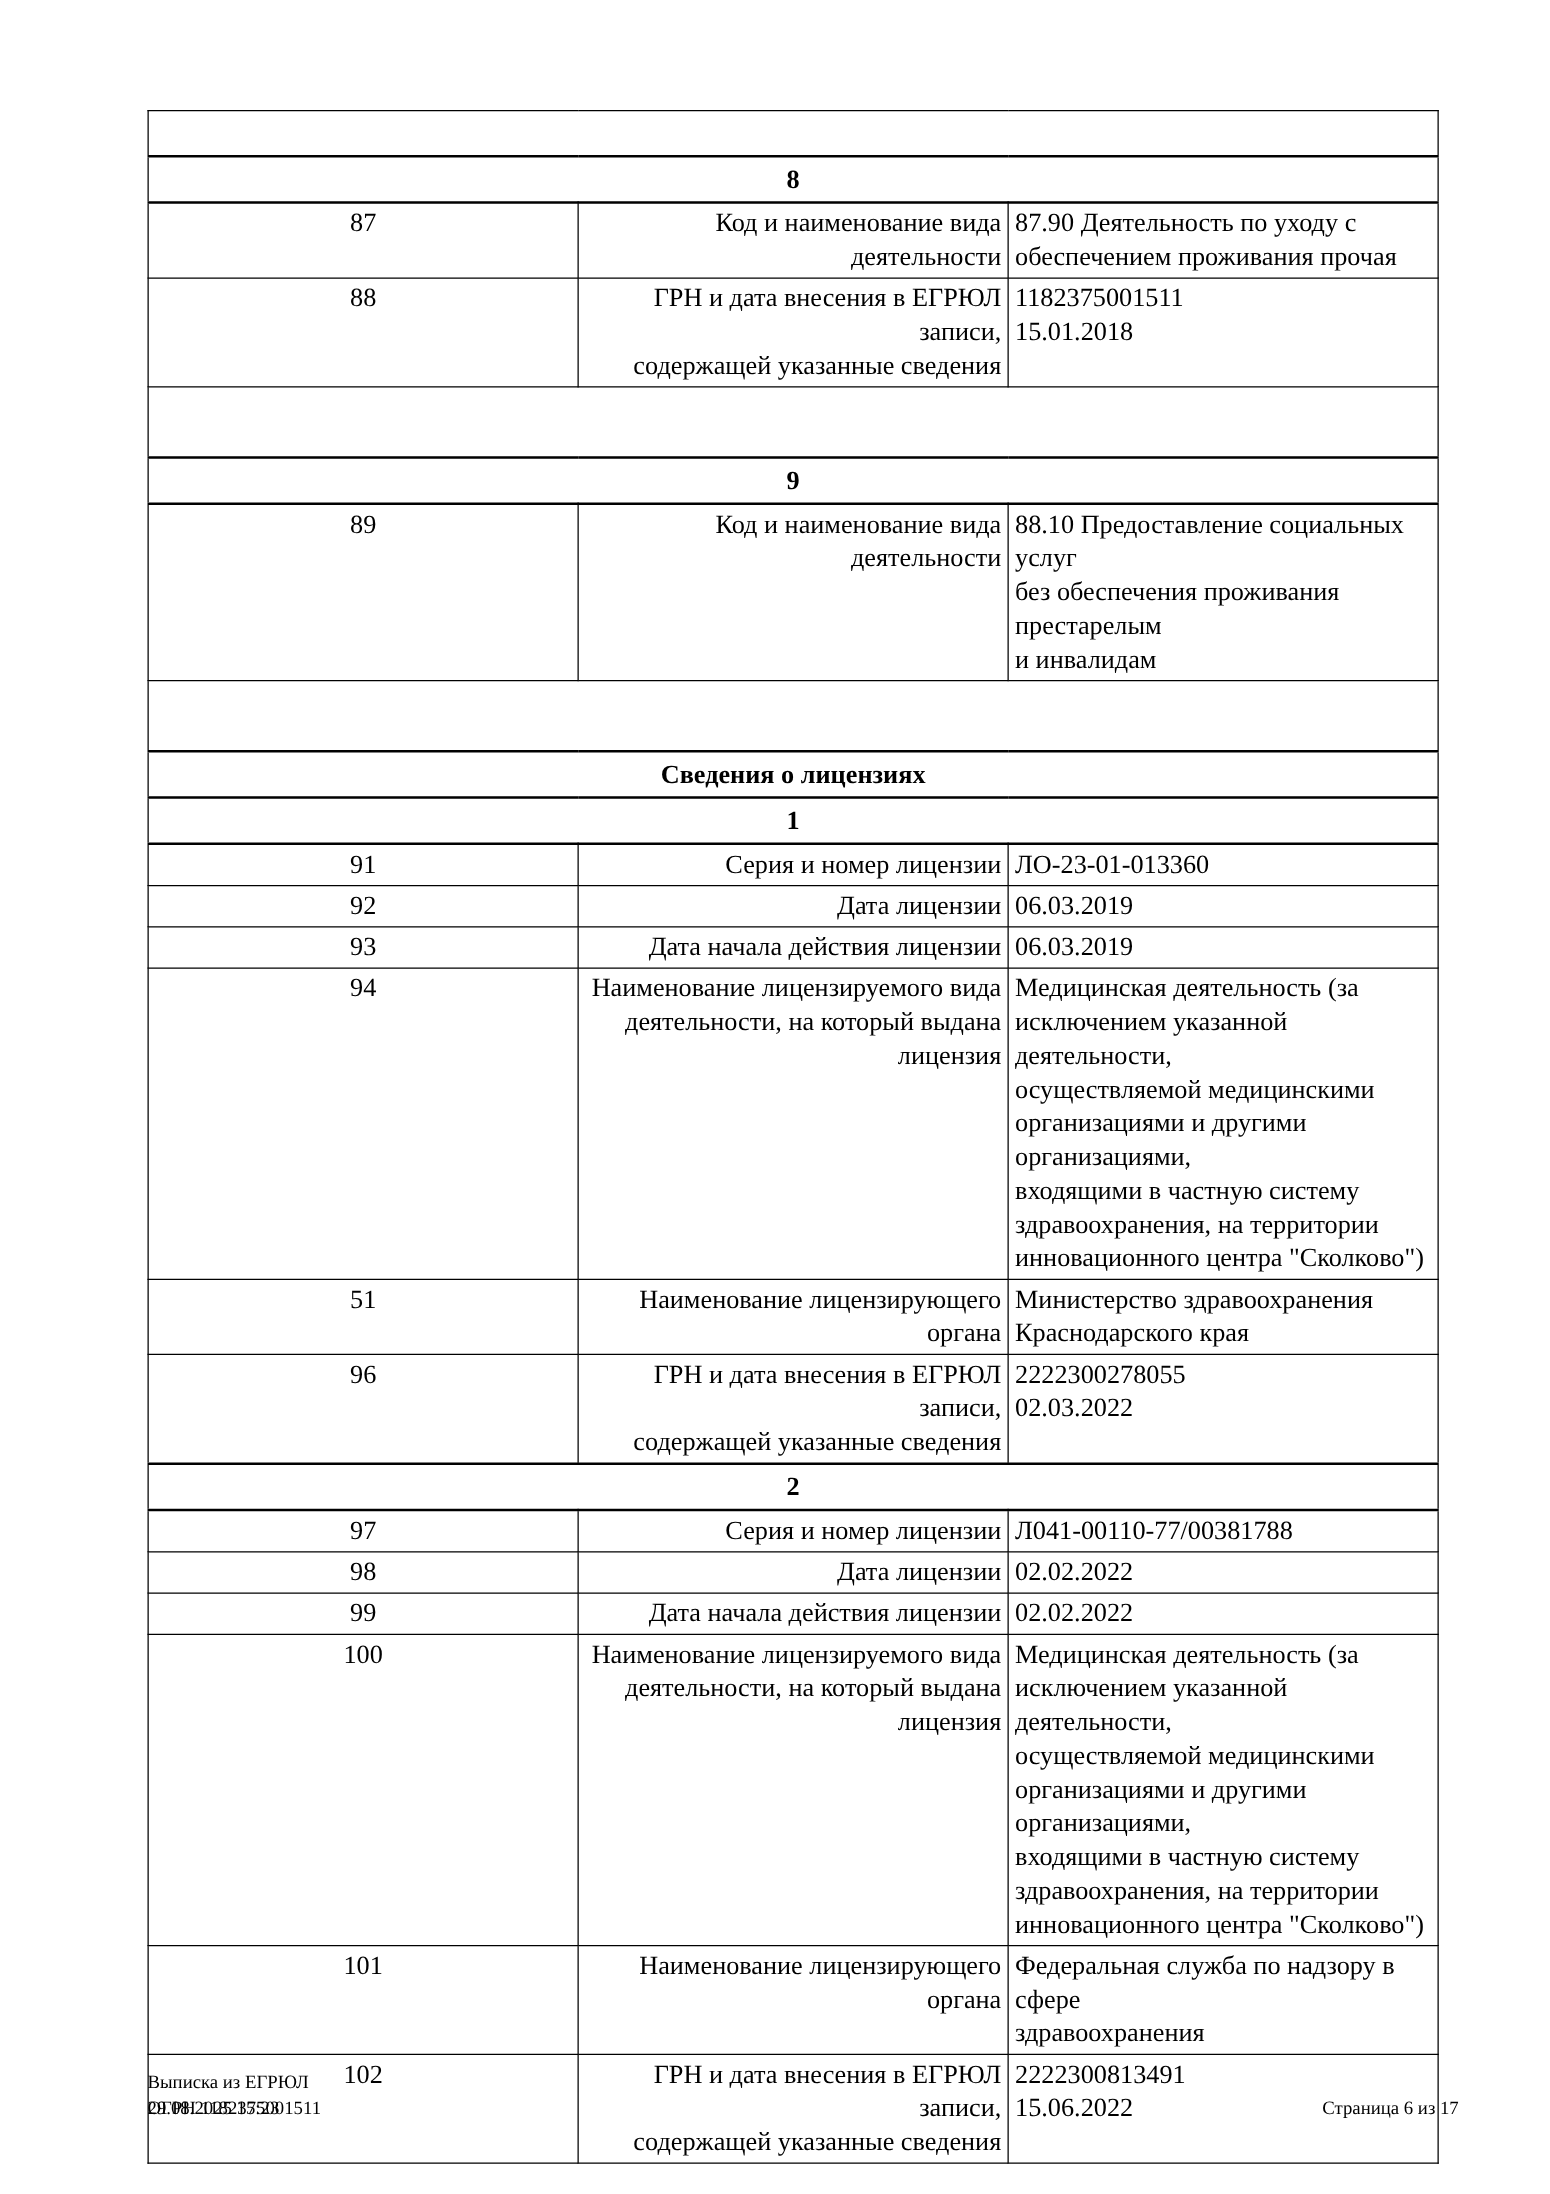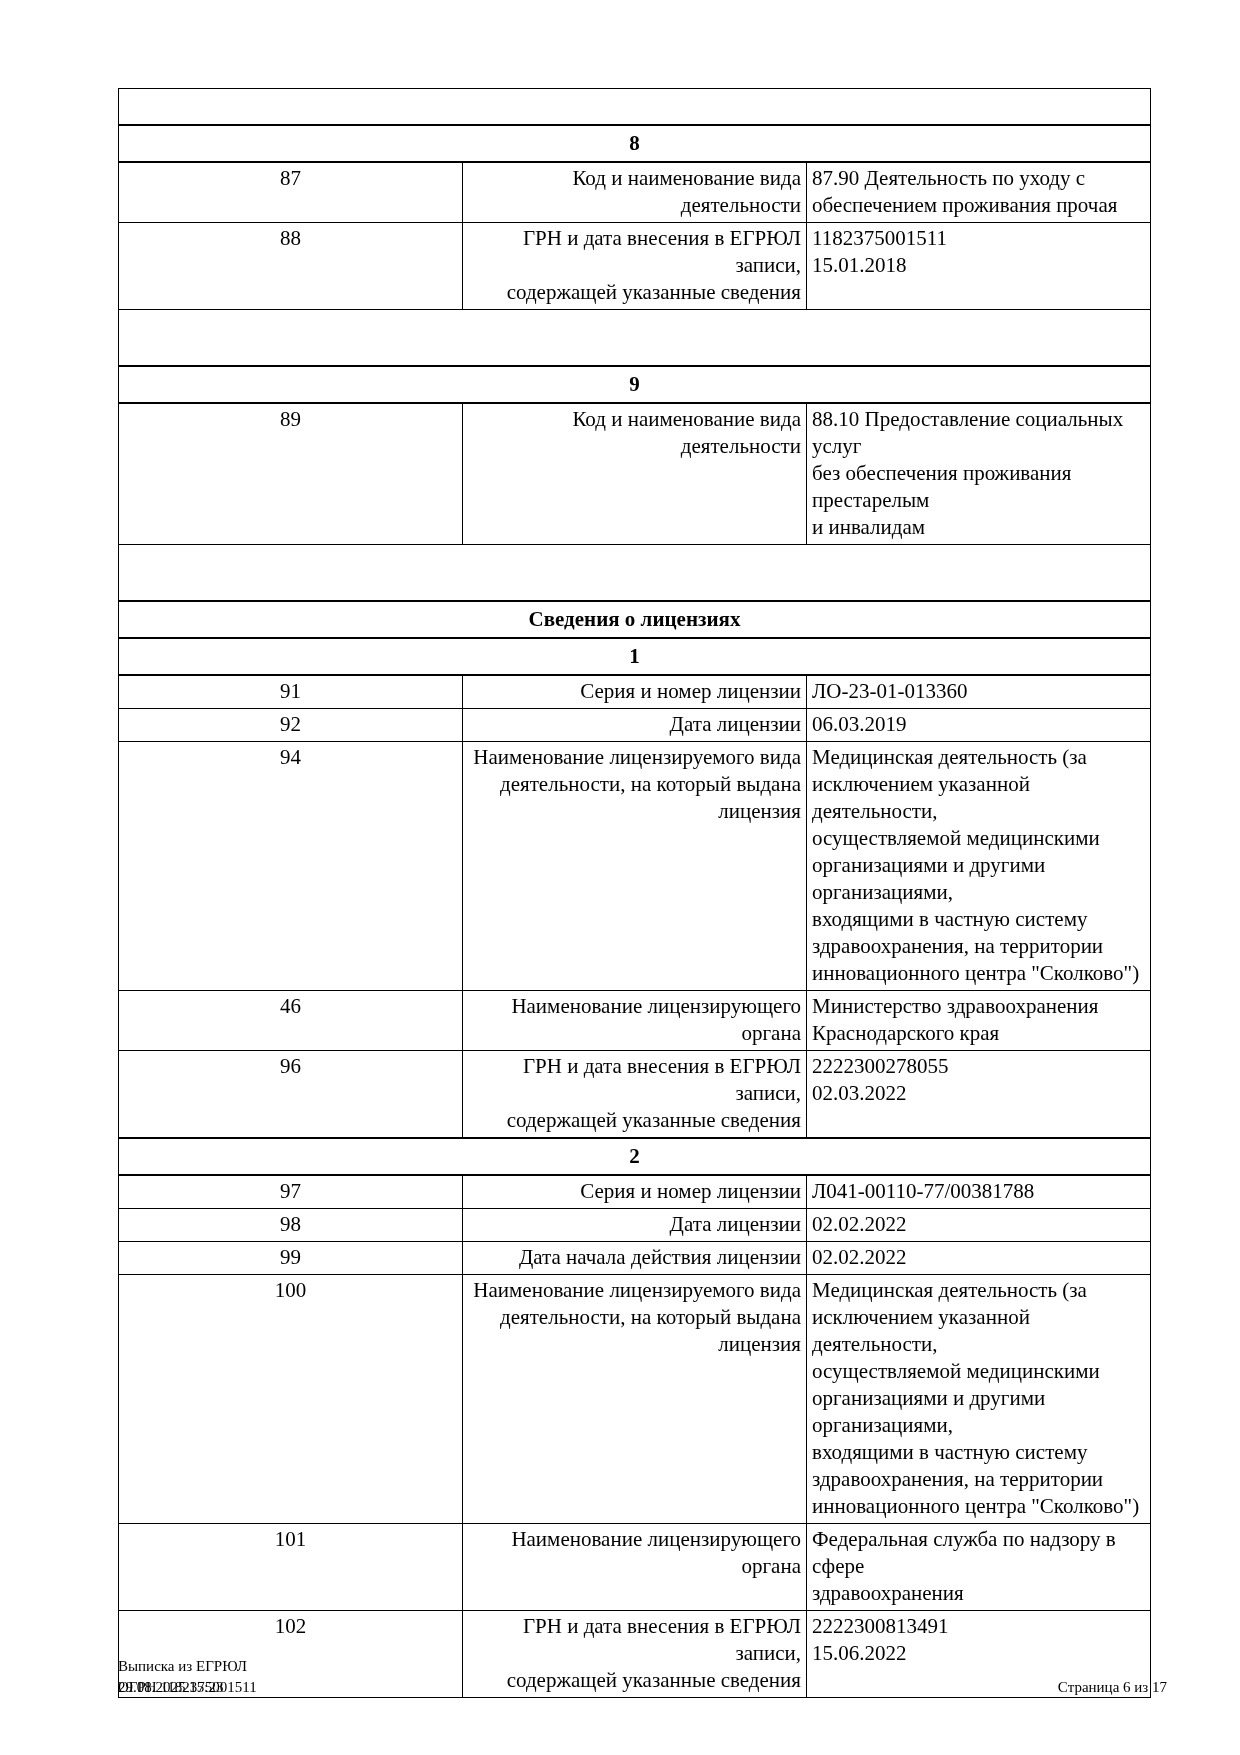--- a/index.html
+++ b/index.html
@@ -129,33 +129,38 @@
           <td class="cell-num">91</td>
           <td class="cell-label">Серия и номер лицензии</td>
           <td class="cell-value">ЛО-23-01-013360</td>
         </tr>
         <tr class="row-data">
           <td class="cell-num">92</td>
           <td class="cell-label">Дата лицензии</td>
           <td class="cell-value">06.03.2019</td>
         </tr>
         <tr class="row-data">
+          <td class="cell-num">93</td>
+          <td class="cell-label">Дата начала действия лицензии</td>
+          <td class="cell-value">06.03.2019</td>
+        </tr>
+        <tr class="row-data">
           <td class="cell-num">94</td>
           <td class="cell-label">Наименование лицензируемого вида
 деятельности, на который выдана лицензия</td>
           <td class="cell-value">Медицинская деятельность (за
 исключением указанной деятельности,
 осуществляемой медицинскими
 организациями и другими организациями,
 входящими в частную систему
 здравоохранения, на территории
 инновационного центра "Сколково")</td>
         </tr>
         <tr class="row-data">
-          <td class="cell-num">46</td>
+          <td class="cell-num">51</td>
           <td class="cell-label">Наименование лицензирующего органа</td>
           <td class="cell-value">Министерство здравоохранения
 Краснодарского края</td>
         </tr>
         <tr class="row-data">
           <td class="cell-num">96</td>
           <td class="cell-label">ГРН и дата внесения в ЕГРЮЛ записи,
 содержащей указанные сведения</td>
           <td class="cell-value">2222300278055
 02.03.2022</td>

